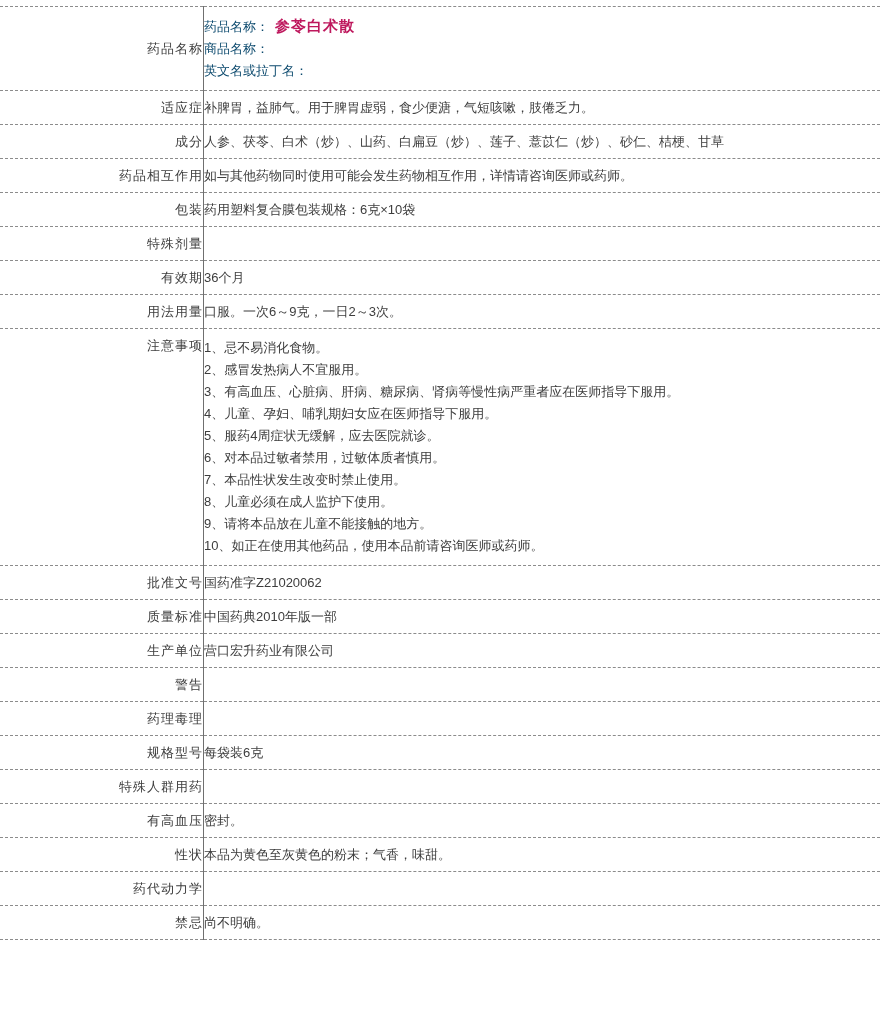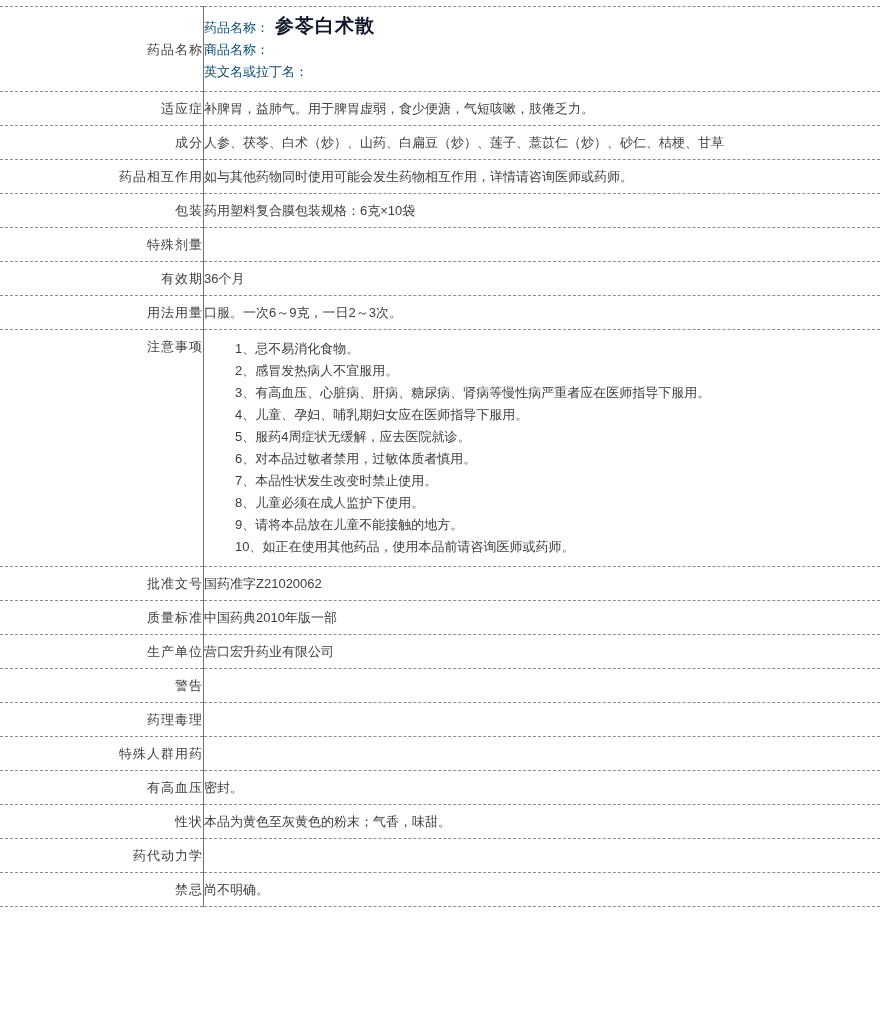--- a/index.html
+++ b/index.html
@@ -39,38 +39,38 @@
     padding-right: 13px;
     font-weight: normal;
     font-size: 15px;
     color: #141414;
     letter-spacing: 1px;
   }
   td.val {
     padding-left: 14px;
     padding-right: 16px;
   }
-  tr.top td { vertical-align: top; padding-left: 31px; }
+  tr.top td { vertical-align: top; }
   td.val.pre {
     white-space: pre-line;
     line-height: 22px;
     padding-top: 8px;
     padding-bottom: 8px;
     margin-left: 9px;
   }
   td.val.name-cell {
     line-height: 22px;
     padding-top: 8px;
     padding-bottom: 8px;
   }
   .muted { color: #0c4a6e; }
   .drug-name {
-    color: #0f172a;
+    color: #be185d;
     font-weight: bold;
-    font-size: 19px;
+    font-size: 15px;
     margin-left: 6px;
     letter-spacing: 1px;
   }
 </style>
 </head>
 <body>
 
 <div class="page">
   <table class="drug-table">
     <tbody>
@@ -137,20 +137,24 @@
     </tr>
     <tr>
       <td class="lbl">警告</td>
       <td class="val"></td>
     </tr>
     <tr>
       <td class="lbl">药理毒理</td>
       <td class="val"></td>
     </tr>
     <tr>
+      <td class="lbl">规格型号</td>
+      <td class="val">每袋装6克</td>
+    </tr>
+    <tr>
       <td class="lbl">特殊人群用药</td>
       <td class="val"></td>
     </tr>
     <tr>
       <td class="lbl">有高血压</td>
       <td class="val">密封。</td>
     </tr>
     <tr>
       <td class="lbl">性状</td>
       <td class="val">本品为黄色至灰黄色的粉末；气香，味甜。</td>

